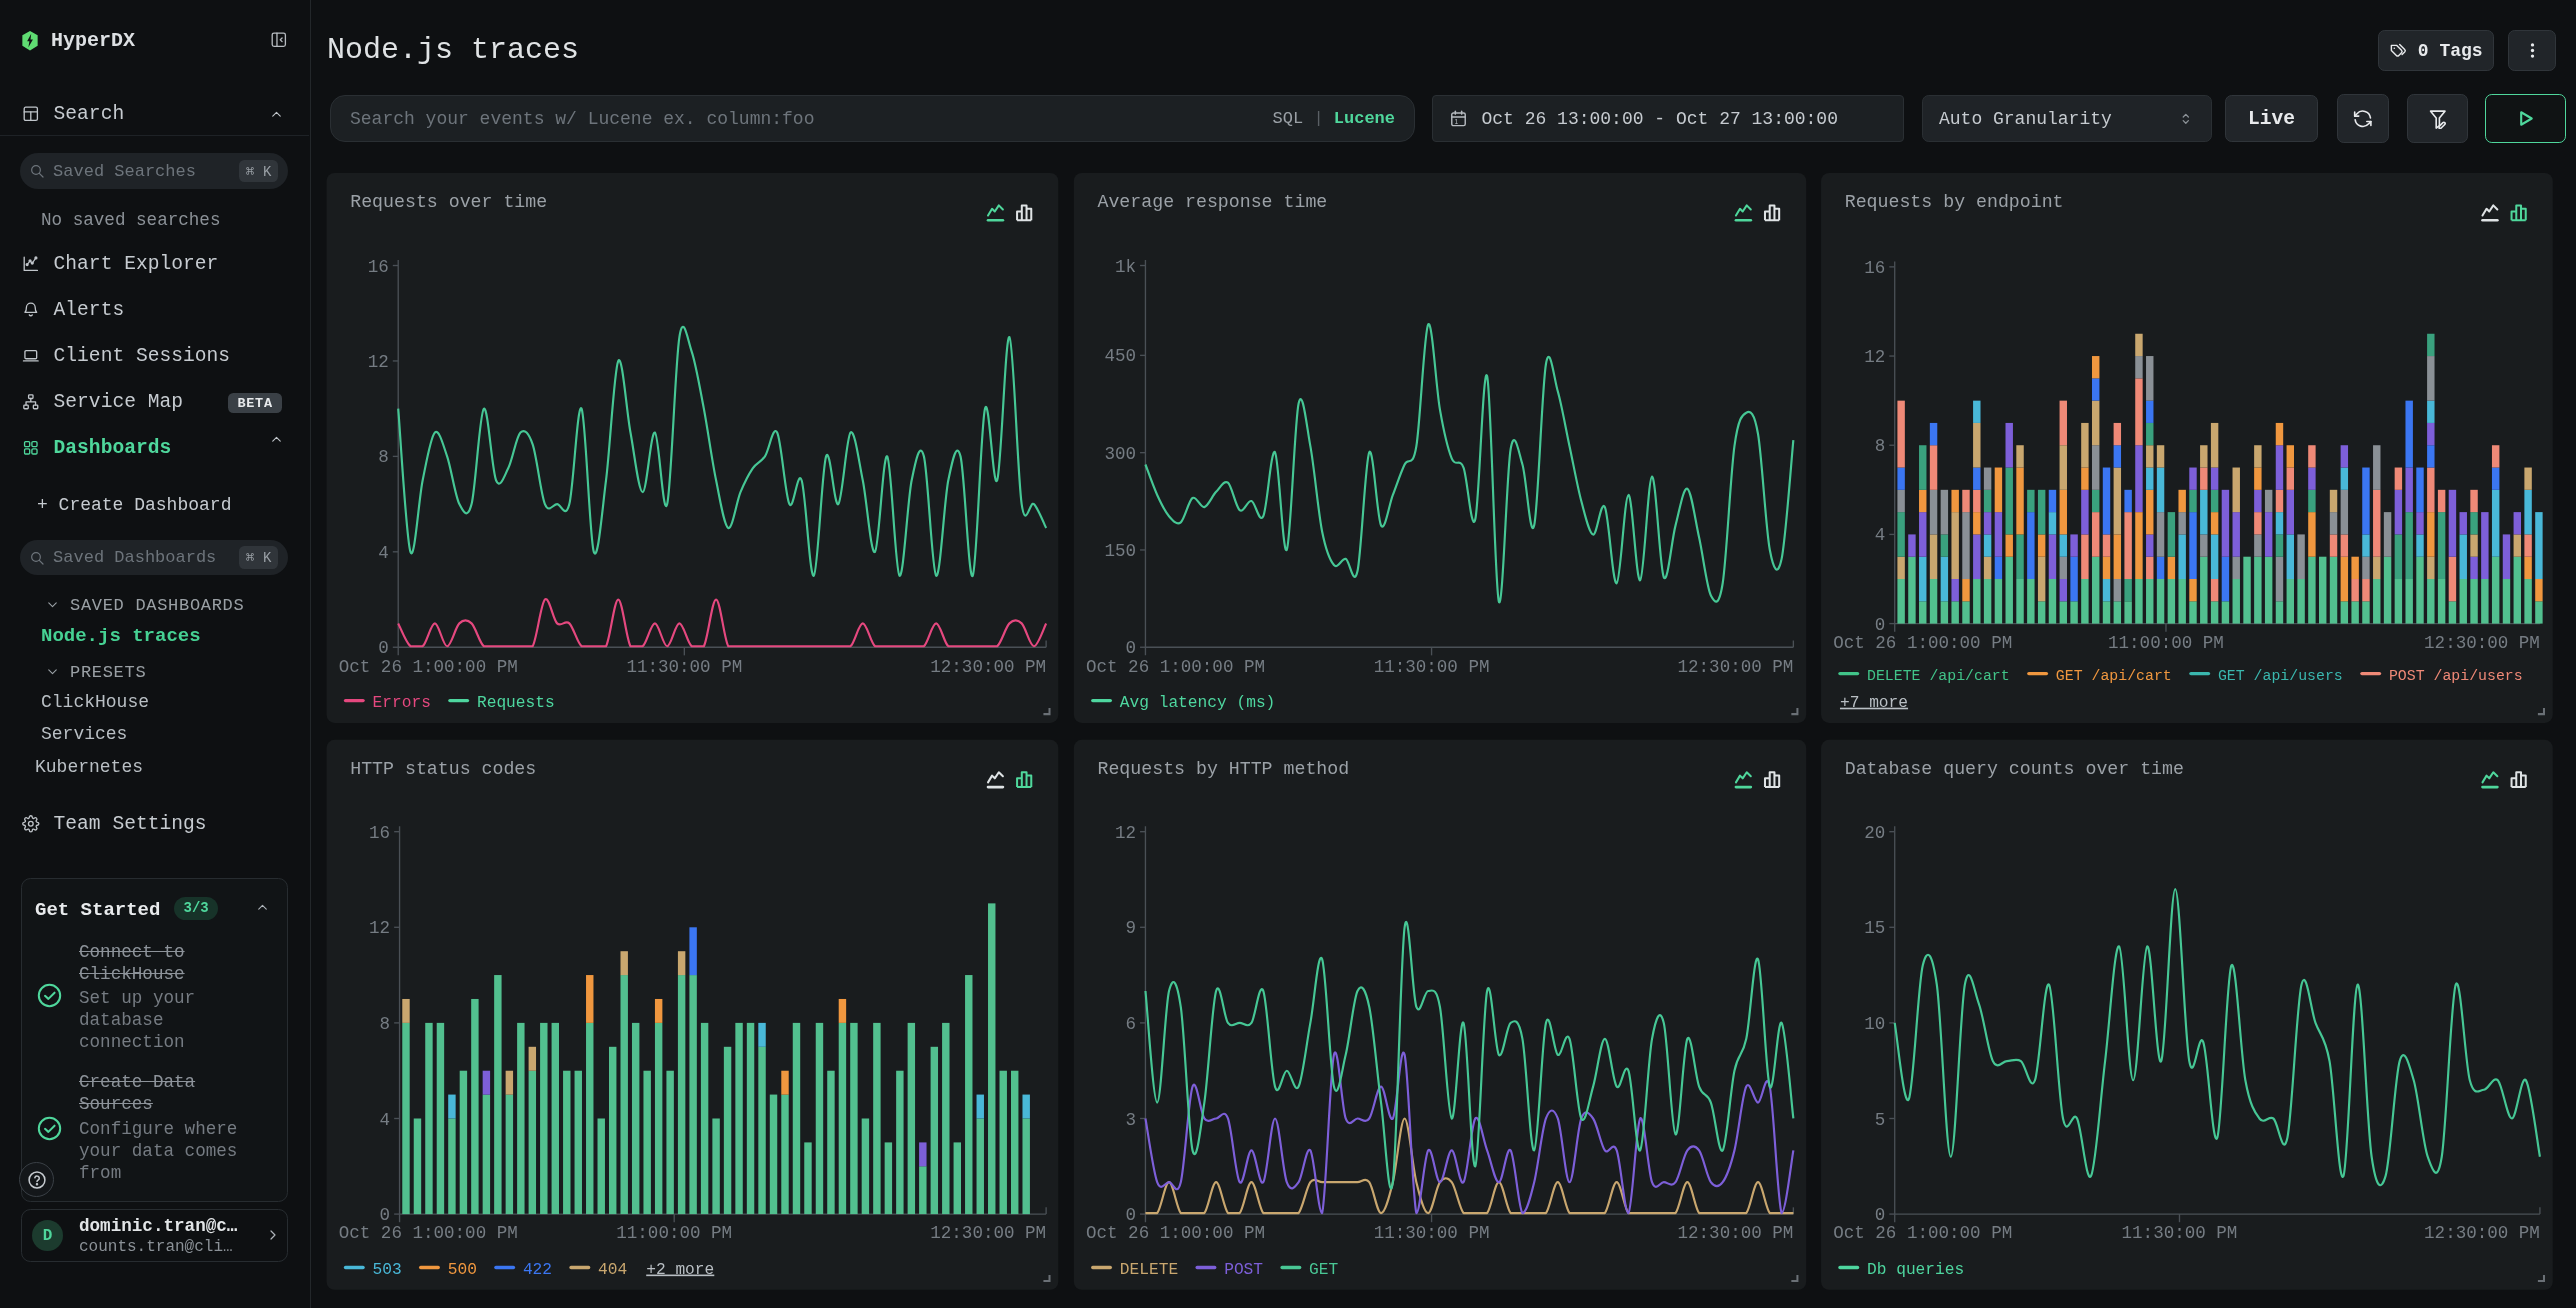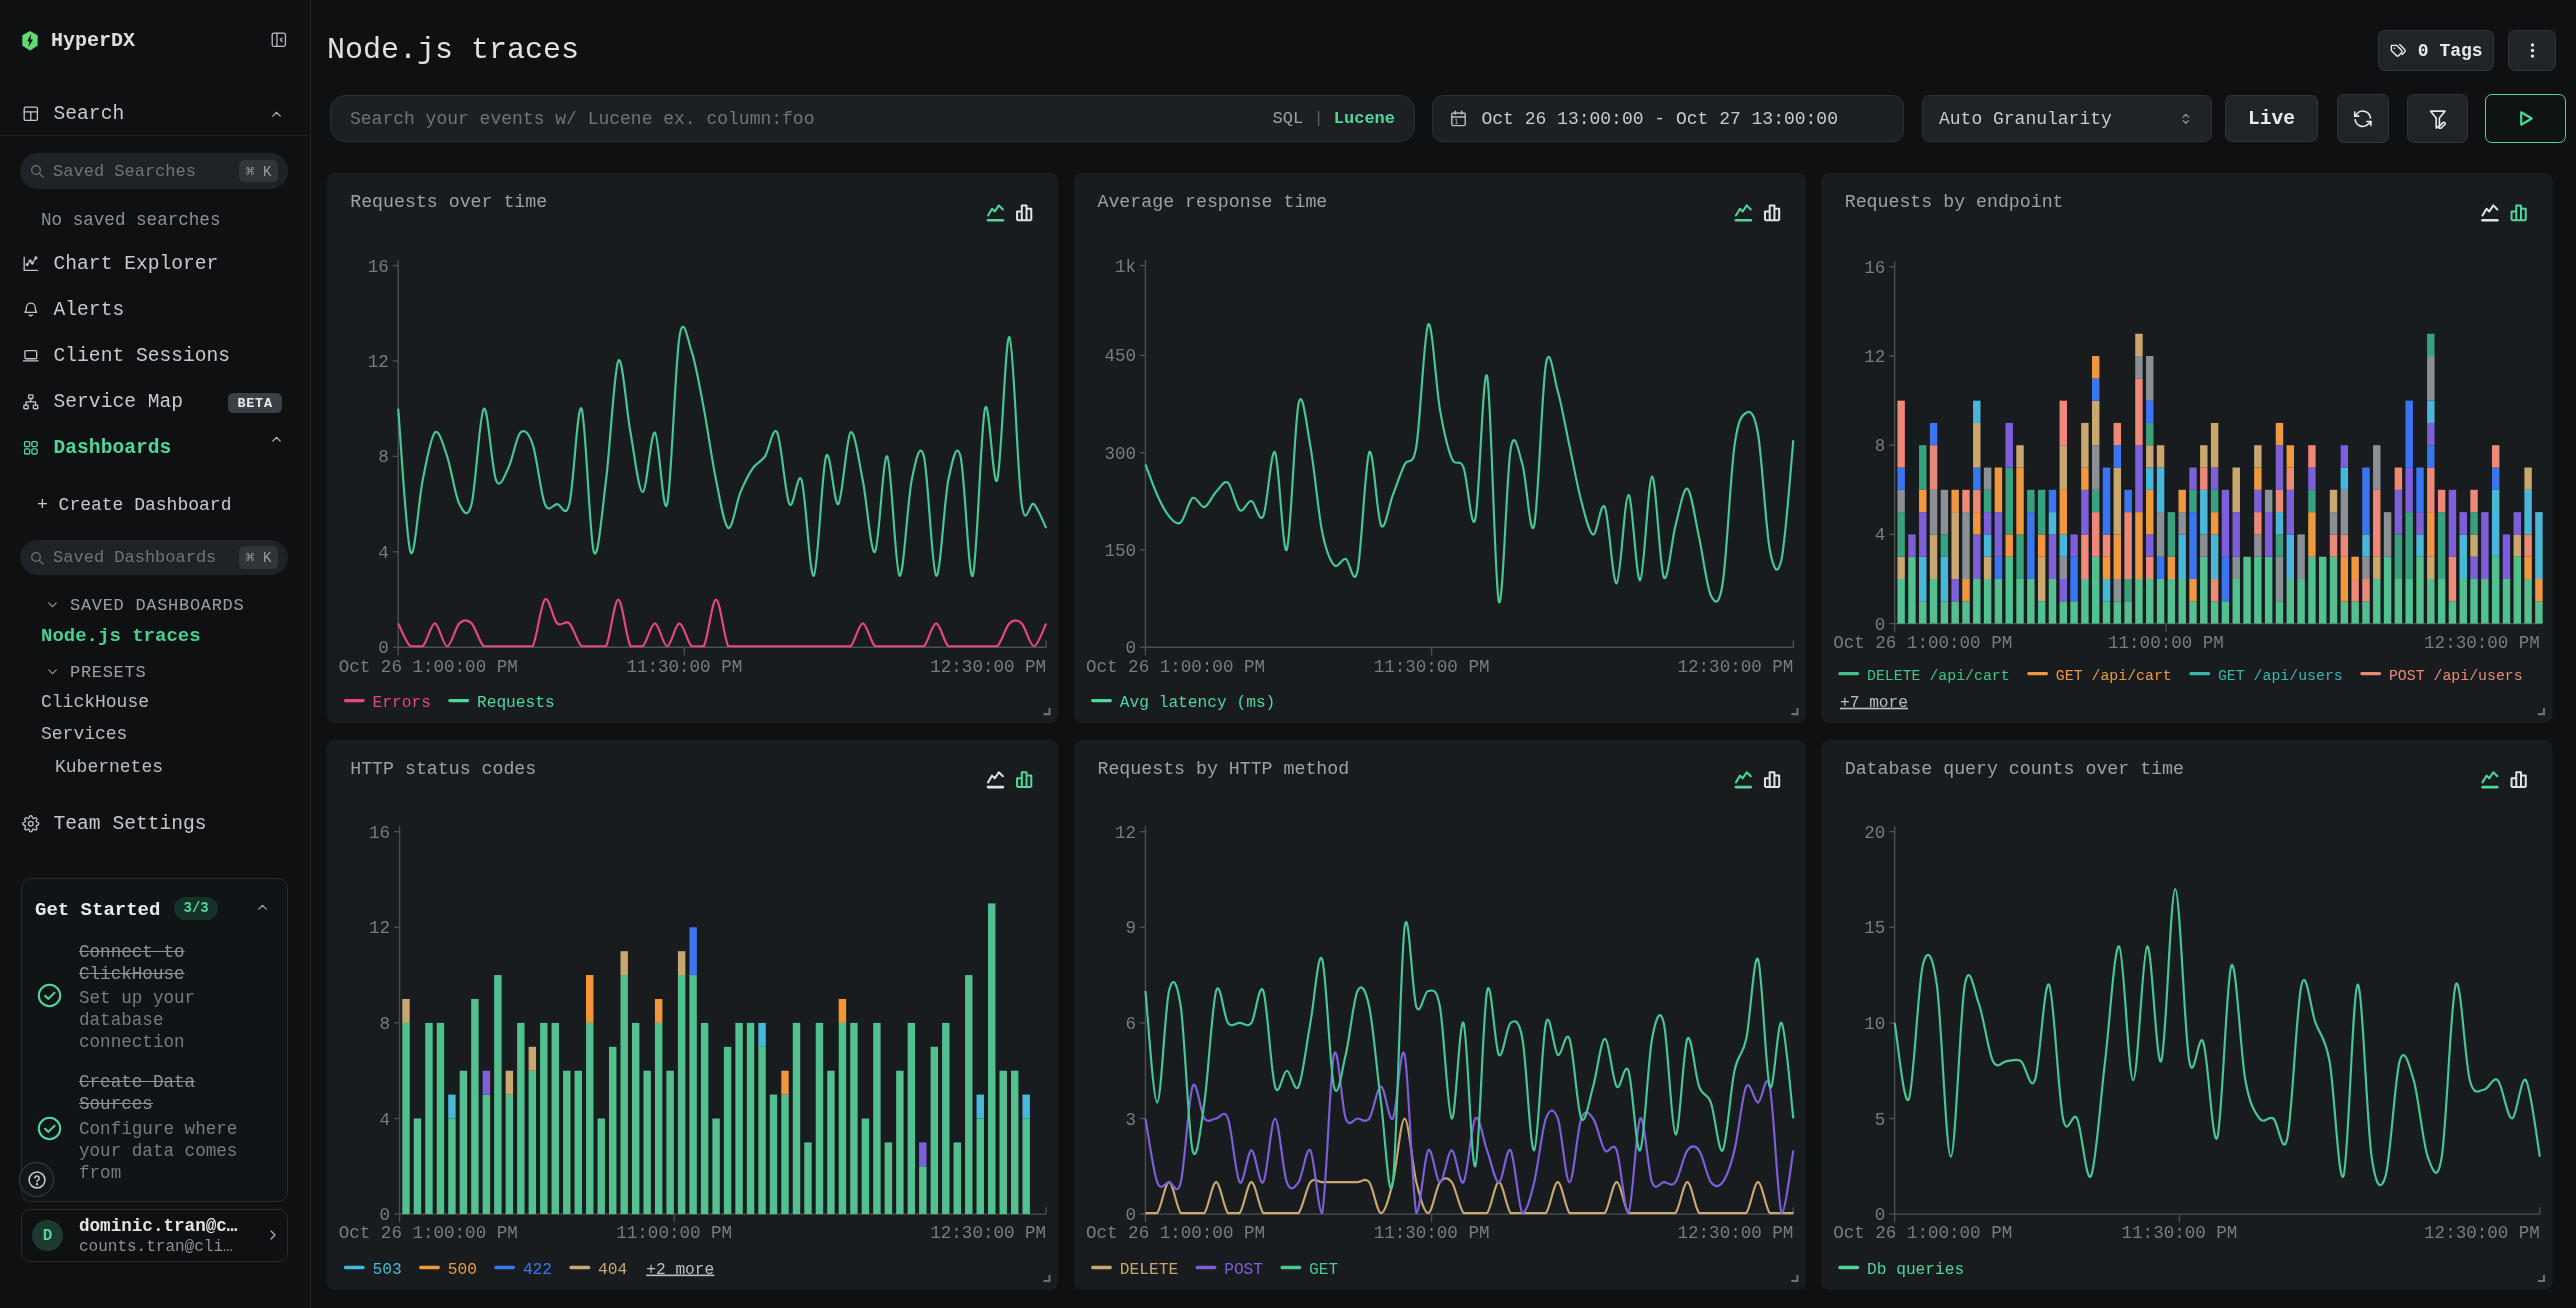--- a/index.html
+++ b/index.html
@@ -122,21 +122,21 @@
     <div class="abs" style="left:70px;top:596px;font-size:17px;color:#9aa0a5;letter-spacing:0.7px">SAVED DASHBOARDS</div>
     <div class="abs" style="left:41px;top:625px;font-size:19px;font-weight:bold;color:#46d193">Node.js traces</div>
     <div class="abs sicon" style="left:45px;top:664px;color:#9aa0a5">
       <svg class="" width="15" height="15" viewBox="0 0 24 24" fill="none" stroke="currentColor" stroke-width="1.8" stroke-linecap="round" stroke-linejoin="round">
         <polyline points="6 9.5 12 15.5 18 9.5"></polyline>
       </svg>
     </div>
     <div class="abs" style="left:70px;top:663px;font-size:17px;color:#9aa0a5;letter-spacing:0.7px">PRESETS</div>
     <div class="abs" style="left:41px;top:692px;font-size:18px;color:#b9bfc4">ClickHouse</div>
     <div class="abs" style="left:41px;top:724px;font-size:18px;color:#b9bfc4">Services</div>
-    <div class="abs" style="left:55px;top:757px;font-size:18px;color:#b9bfc4">Kubernetes</div>
+    <div class="abs" style="left:35px;top:757px;font-size:18px;color:#b9bfc4">Kubernetes</div>
     <div class="sitem" style="top:813px">
       <svg class="sicon" width="17.6" height="17.6" viewBox="0 0 24 24" fill="none" stroke="currentColor" stroke-width="1.8" stroke-linecap="round" stroke-linejoin="round">
         <circle cx="12" cy="12" r="3.2"></circle>
         <path d="M19.4 15a1.7 1.7 0 0 0 .34 1.87l.06.06a2 2 0 1 1-2.83 2.83l-.06-.06a1.7 1.7 0 0 0-1.87-.34 1.7 1.7 0 0 0-1 1.55V21a2 2 0 1 1-4 0v-.09A1.7 1.7 0 0 0 9 19.36a1.7 1.7 0 0 0-1.87.34l-.06.06a2 2 0 1 1-2.83-2.83l.06-.06a1.7 1.7 0 0 0 .34-1.87 1.7 1.7 0 0 0-1.55-1H3a2 2 0 1 1 0-4h.09A1.7 1.7 0 0 0 4.64 9a1.7 1.7 0 0 0-.34-1.87l-.06-.06a2 2 0 1 1 2.83-2.83l.06.06a1.7 1.7 0 0 0 1.87.34H9a1.7 1.7 0 0 0 1-1.55V3a2 2 0 1 1 4 0v.09a1.7 1.7 0 0 0 1 1.55 1.7 1.7 0 0 0 1.87-.34l.06-.06a2 2 0 1 1 2.83 2.83l-.06.06a1.7 1.7 0 0 0-.34 1.87V9a1.7 1.7 0 0 0 1.55 1H21a2 2 0 1 1 0 4h-.09a1.7 1.7 0 0 0-1.55 1z"></path>
       </svg> 
       <span>Team Settings</span>
     </div>
     <div class="abs" style="left:21px;top:878px;width:267px;height:324px;border:1.4px solid #272c30;border-radius:9.5px;background:#111416"></div>
     <div class="abs" style="left:35px;top:899px;font-size:19px;font-weight:bold;color:#e8eaec">Get Started</div>
     <div class="abs" style="left:174px;top:897px;background:#173329;color:#4fd79c;font-size:14px;font-weight:bold;border-radius:11.5px;padding:3.4px 9.5px">3/3</div>
@@ -190,21 +190,21 @@
     <svg width="19" height="19" viewBox="0 0 24 24" fill="currentColor">
       <circle cx="12" cy="5" r="2.1"></circle>
       <circle cx="12" cy="12" r="2.1"></circle>
       <circle cx="12" cy="19" r="2.1"></circle>
     </svg>
   </div>
 <div class="abs" style="left:330px;top:95px;width:1085px;height:47px;background:#1c2023;border:1.4px solid #2a2f33;border-radius:15px;display:flex;align-items:center;padding:0 19px">
 <span style="color:#6d747b;font-size:18px">Search your events w/ Lucene ex. column:foo</span>
 <span style="margin-left:auto;font-size:17px;color:#9aa0a6">SQL <span style="color:#5a6065">|</span> <span style="color:#4fd79c;font-weight:bold">Lucene</span></span>
   </div>
-<div class="abs" style="left:1432px;top:95px;width:472px;height:47px;background:#1c2023;border:1.4px solid #2a2f33;border-radius:11px;display:flex;align-items:center;padding:0 16px;gap:13.5px;color:#c6cbd0">
+<div class="abs" style="left:1432px;top:95px;width:472px;height:47px;background:#1c2023;border:1.4px solid #2a2f33;border-radius:4px;display:flex;align-items:center;padding:0 16px;gap:13.5px;color:#c6cbd0">
 <span style="display:flex;color:#b7bcc1">
       <svg class="" width="19" height="19" viewBox="0 0 24 24" fill="none" stroke="currentColor" stroke-width="1.8" stroke-linecap="round" stroke-linejoin="round">
         <rect x="3.5" y="5" width="17" height="16" rx="2"></rect>
         <line x1="3.5" y1="10" x2="20.5" y2="10"></line>
         <line x1="8" y1="2.8" x2="8" y2="6.5"></line>
         <line x1="16" y1="2.8" x2="16" y2="6.5"></line>
         <text x="7" y="18.5" font-size="8.5" fill="currentColor" stroke="none" font-family="Liberation Sans">1</text>
       </svg>
     </span>
     <span style="font-size:18px">Oct 26 13:00:00 - Oct 27 13:00:00</span>

